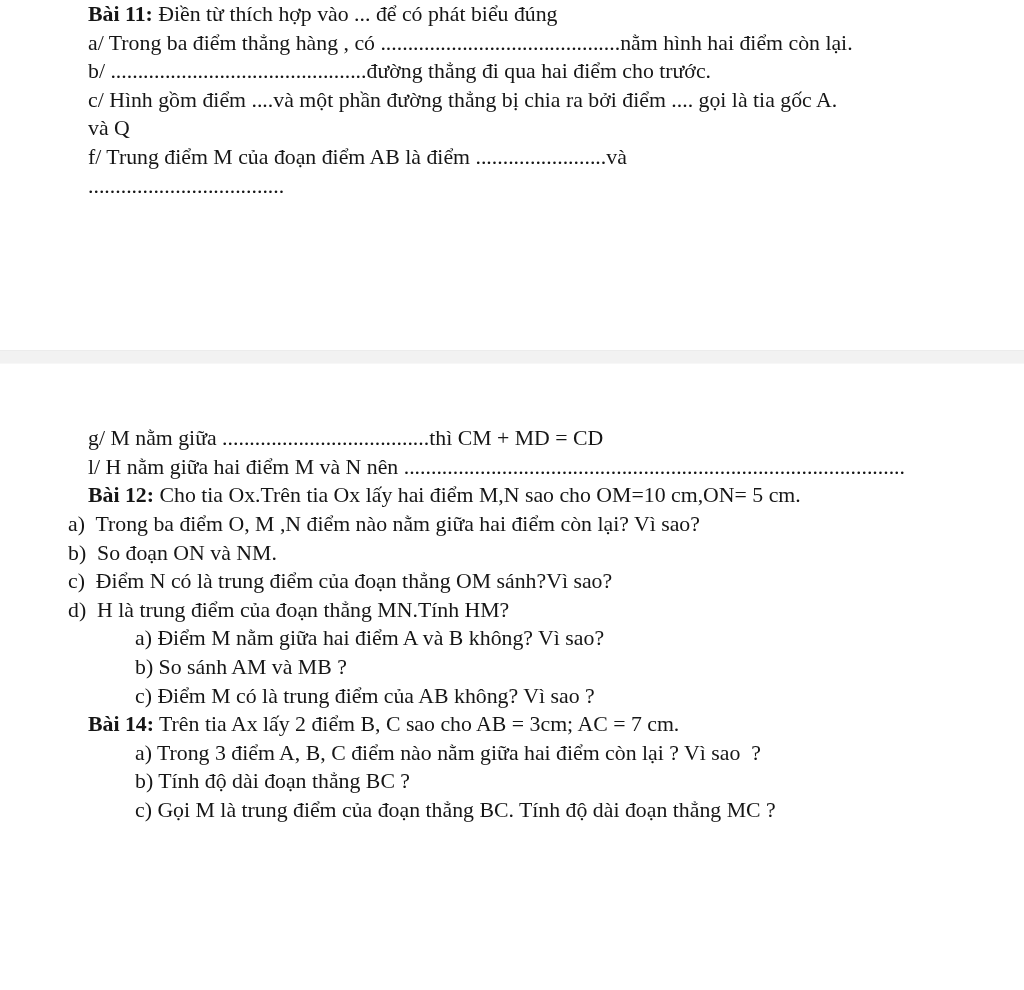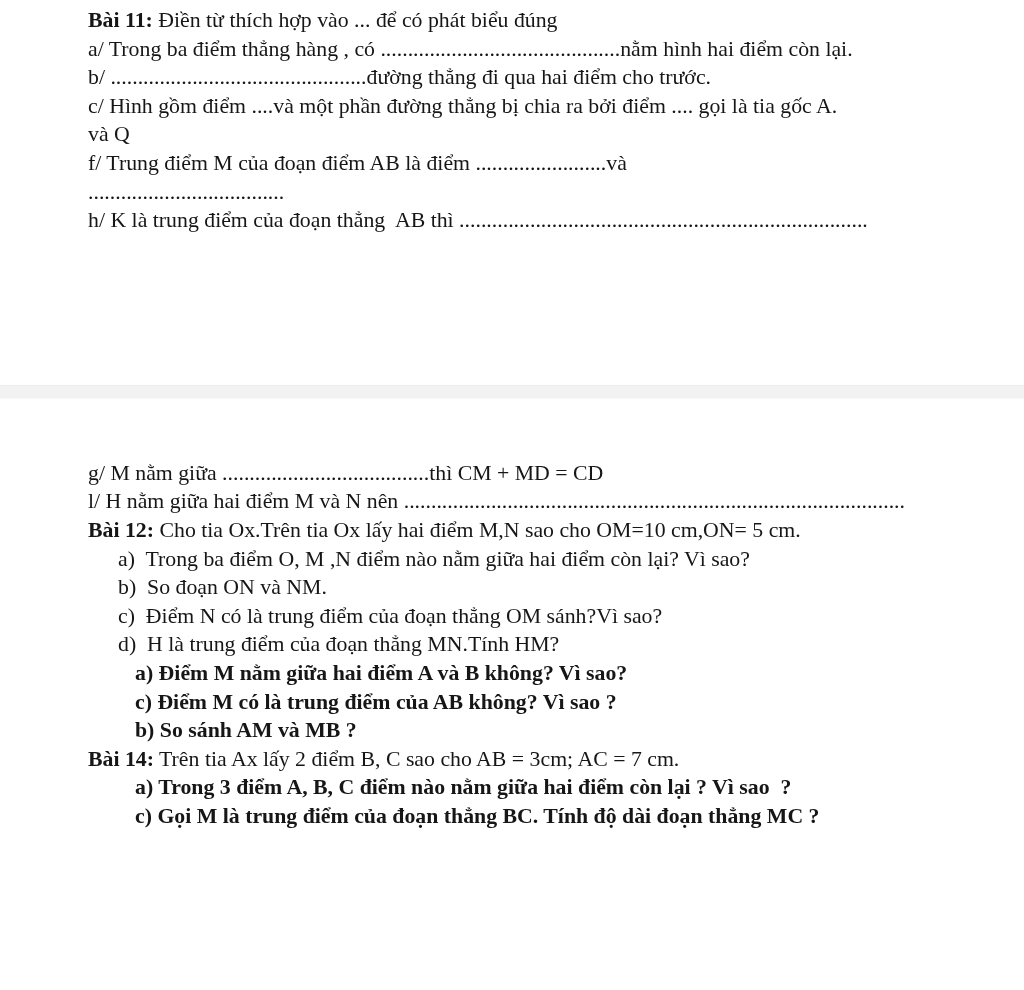--- a/index.html
+++ b/index.html
@@ -6,32 +6,32 @@
   #canvas {
     position: relative;
     width: 1024px;
     height: 990px;
     overflow: hidden;
     background: var(--page-bg, #ffffff);
     font-family: "Liberation Serif", "DejaVu Serif", serif;
     color: var(--ink, #161616);
   }
   .block { width: 1024px; }
-  .block1 { padding-top: 6px; }
+  .block1 { }
   .ln {
     margin: 0;
     padding-left: 88px;
     font-size: 21.8px;
     line-height: 28.6px;
     white-space: pre;
     overflow: hidden;
   }
   .ln b { font-weight: bold; }
-  .ind-list { padding-left: 118px; }   
-  .ind-sub  { padding-left: 135px; font-weight: bold; }   
+  .ind-list { padding-left: 68px; }   
+  .ind-sub  { padding-left: 135px; }   
   .spacer1 { height: 150px; }
   .divider {
     height: 14px;
     background: var(--divider, #f2f2f2);
     border-top: 1px solid #ececec;
     border-bottom: 1px solid #f7f7f7;
     box-sizing: border-box;
   }
   .spacer2 { height: 60px; }
 </style>
@@ -41,38 +41,38 @@
 <div id="canvas" style="--page-bg: #ffffff; --ink: #161616; --divider: #f2f2f2;">
 
   <div class="block block1">
     <p class="ln"><b>Bài 11:</b><span> Điền từ thích hợp vào ... để có phát biểu đúng</span></p>
     <p class="ln"><b></b><span>a/ Trong ba điểm thẳng hàng , có ............................................nằm hình hai điểm còn lại.</span></p>
     <p class="ln"><b></b><span>b/ ...............................................đường thẳng đi qua hai điểm cho trước.</span></p>
     <p class="ln"><b></b><span>c/ Hình gồm điểm ....và một phần đường thẳng bị chia ra bởi điểm .... gọi là tia gốc A.</span></p>
     <p class="ln"><b></b><span>và Q</span></p>
     <p class="ln"><b></b><span>f/ Trung điểm M của đoạn điểm AB là điểm ........................và</span></p>
     <p class="ln"><b></b><span>....................................</span></p>
-    <p class="ln"><b></b><span>h/ K là trung điểm của đoạn thẳng  AB thì ...........................................................................</span></p>
   </div>
 
   <div class="spacer1"></div>
 
   <div class="divider"></div>
 
   <div class="spacer2"></div>
 
   <div class="block block2">
     <p class="ln"><b></b><span>g/ M nằm giữa ......................................thì CM + MD = CD</span></p>
     <p class="ln"><b></b><span>l/ H nằm giữa hai điểm M và N nên ............................................................................................</span></p>
     <p class="ln"><b>Bài 12:</b><span> Cho tia Ox.Trên tia Ox lấy hai điểm M,N sao cho OM=10 cm,ON= 5 cm.</span></p>
     <p class="ln ind-list"><b></b><span>a)  Trong ba điểm O, M ,N điểm nào nằm giữa hai điểm còn lại? Vì sao?</span></p>
     <p class="ln ind-list"><b></b><span>b)  So đoạn ON và NM.</span></p>
     <p class="ln ind-list"><b></b><span>c)  Điểm N có là trung điểm của đoạn thẳng OM sánh?Vì sao?</span></p>
     <p class="ln ind-list"><b></b><span>d)  H là trung điểm của đoạn thẳng MN.Tính HM?</span></p>
     <p class="ln ind-sub"><b></b><span>a) Điểm M nằm giữa hai điểm A và B không? Vì sao?</span></p>
+    <p class="ln ind-sub"><b></b><span>b) So sánh AM và MB ?</span></p>
     <p class="ln ind-sub"><b></b><span>c) Điểm M có là trung điểm của AB không? Vì sao ?</span></p>
-    <p class="ln ind-sub"><b></b><span>b) So sánh AM và MB ?</span></p>
     <p class="ln"><b>Bài 14:</b><span> Trên tia Ax lấy 2 điểm B, C sao cho AB = 3cm; AC = 7 cm.</span></p>
     <p class="ln ind-sub"><b></b><span>a) Trong 3 điểm A, B, C điểm nào nằm giữa hai điểm còn lại ? Vì sao  ?</span></p>
+    <p class="ln ind-sub"><b></b><span>b) Tính độ dài đoạn thẳng BC ?</span></p>
     <p class="ln ind-sub"><b></b><span>c) Gọi M là trung điểm của đoạn thẳng BC. Tính độ dài đoạn thẳng MC ?</span></p>
   </div>
 
 </div>
 
 </body></html>

